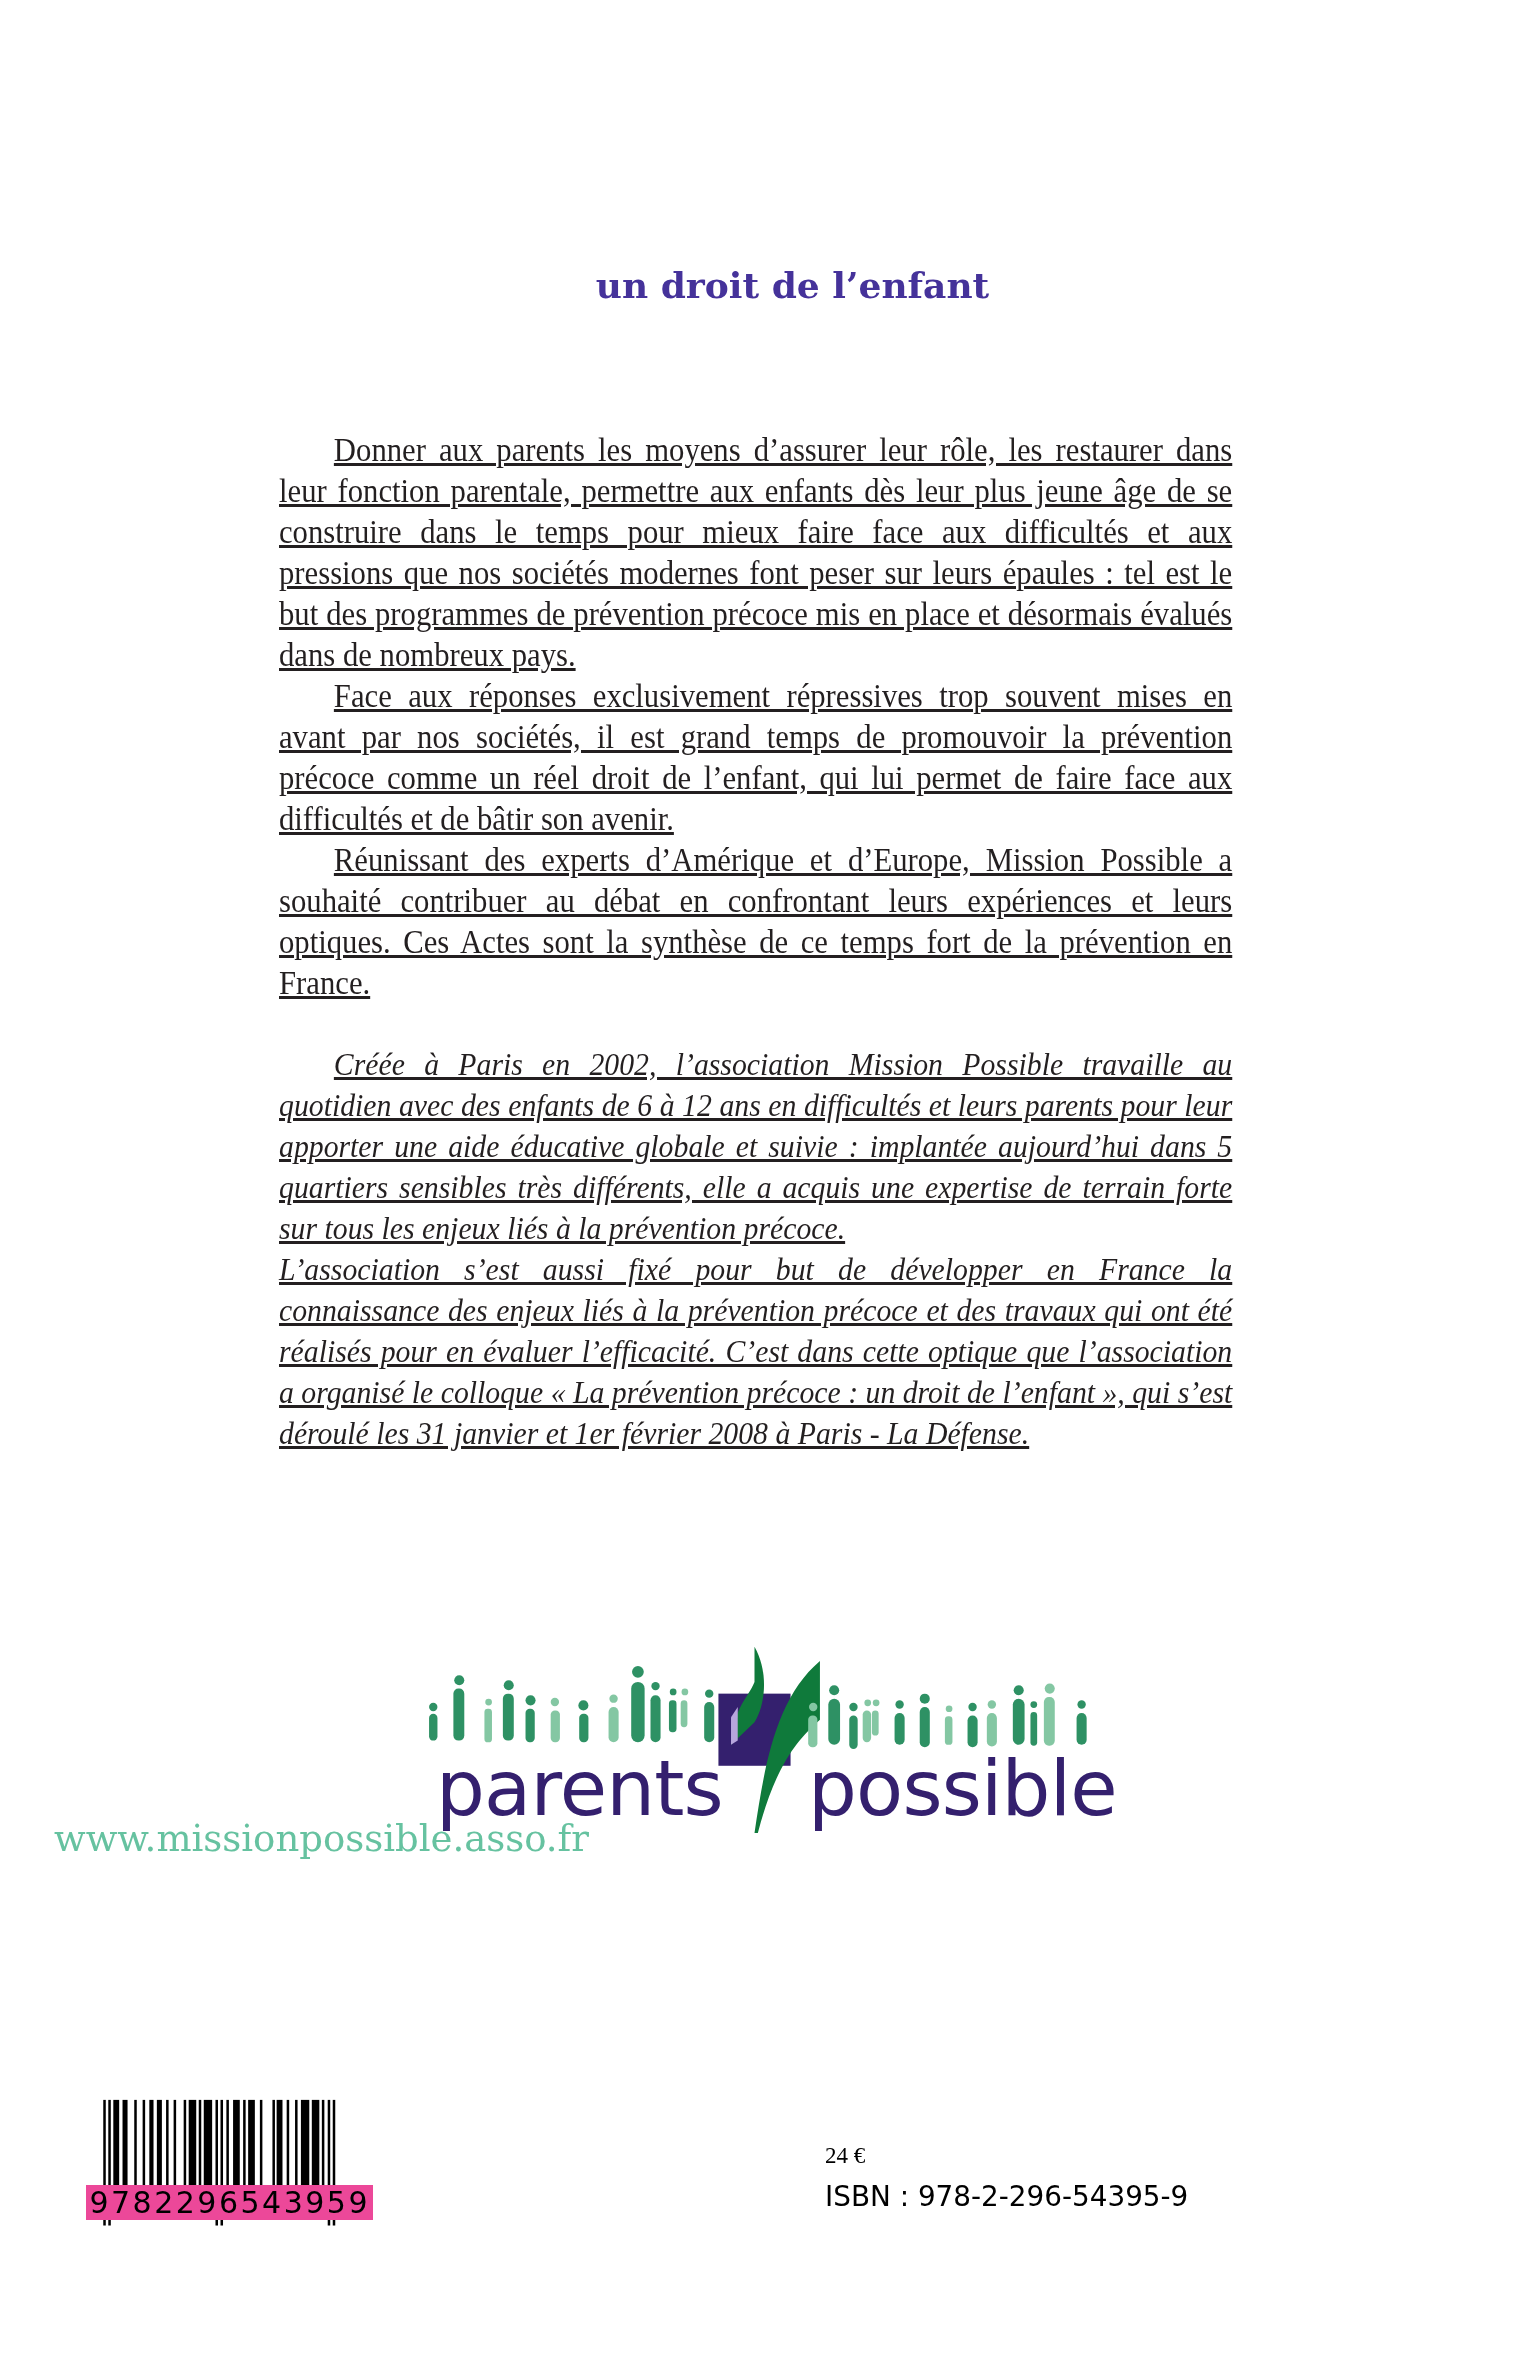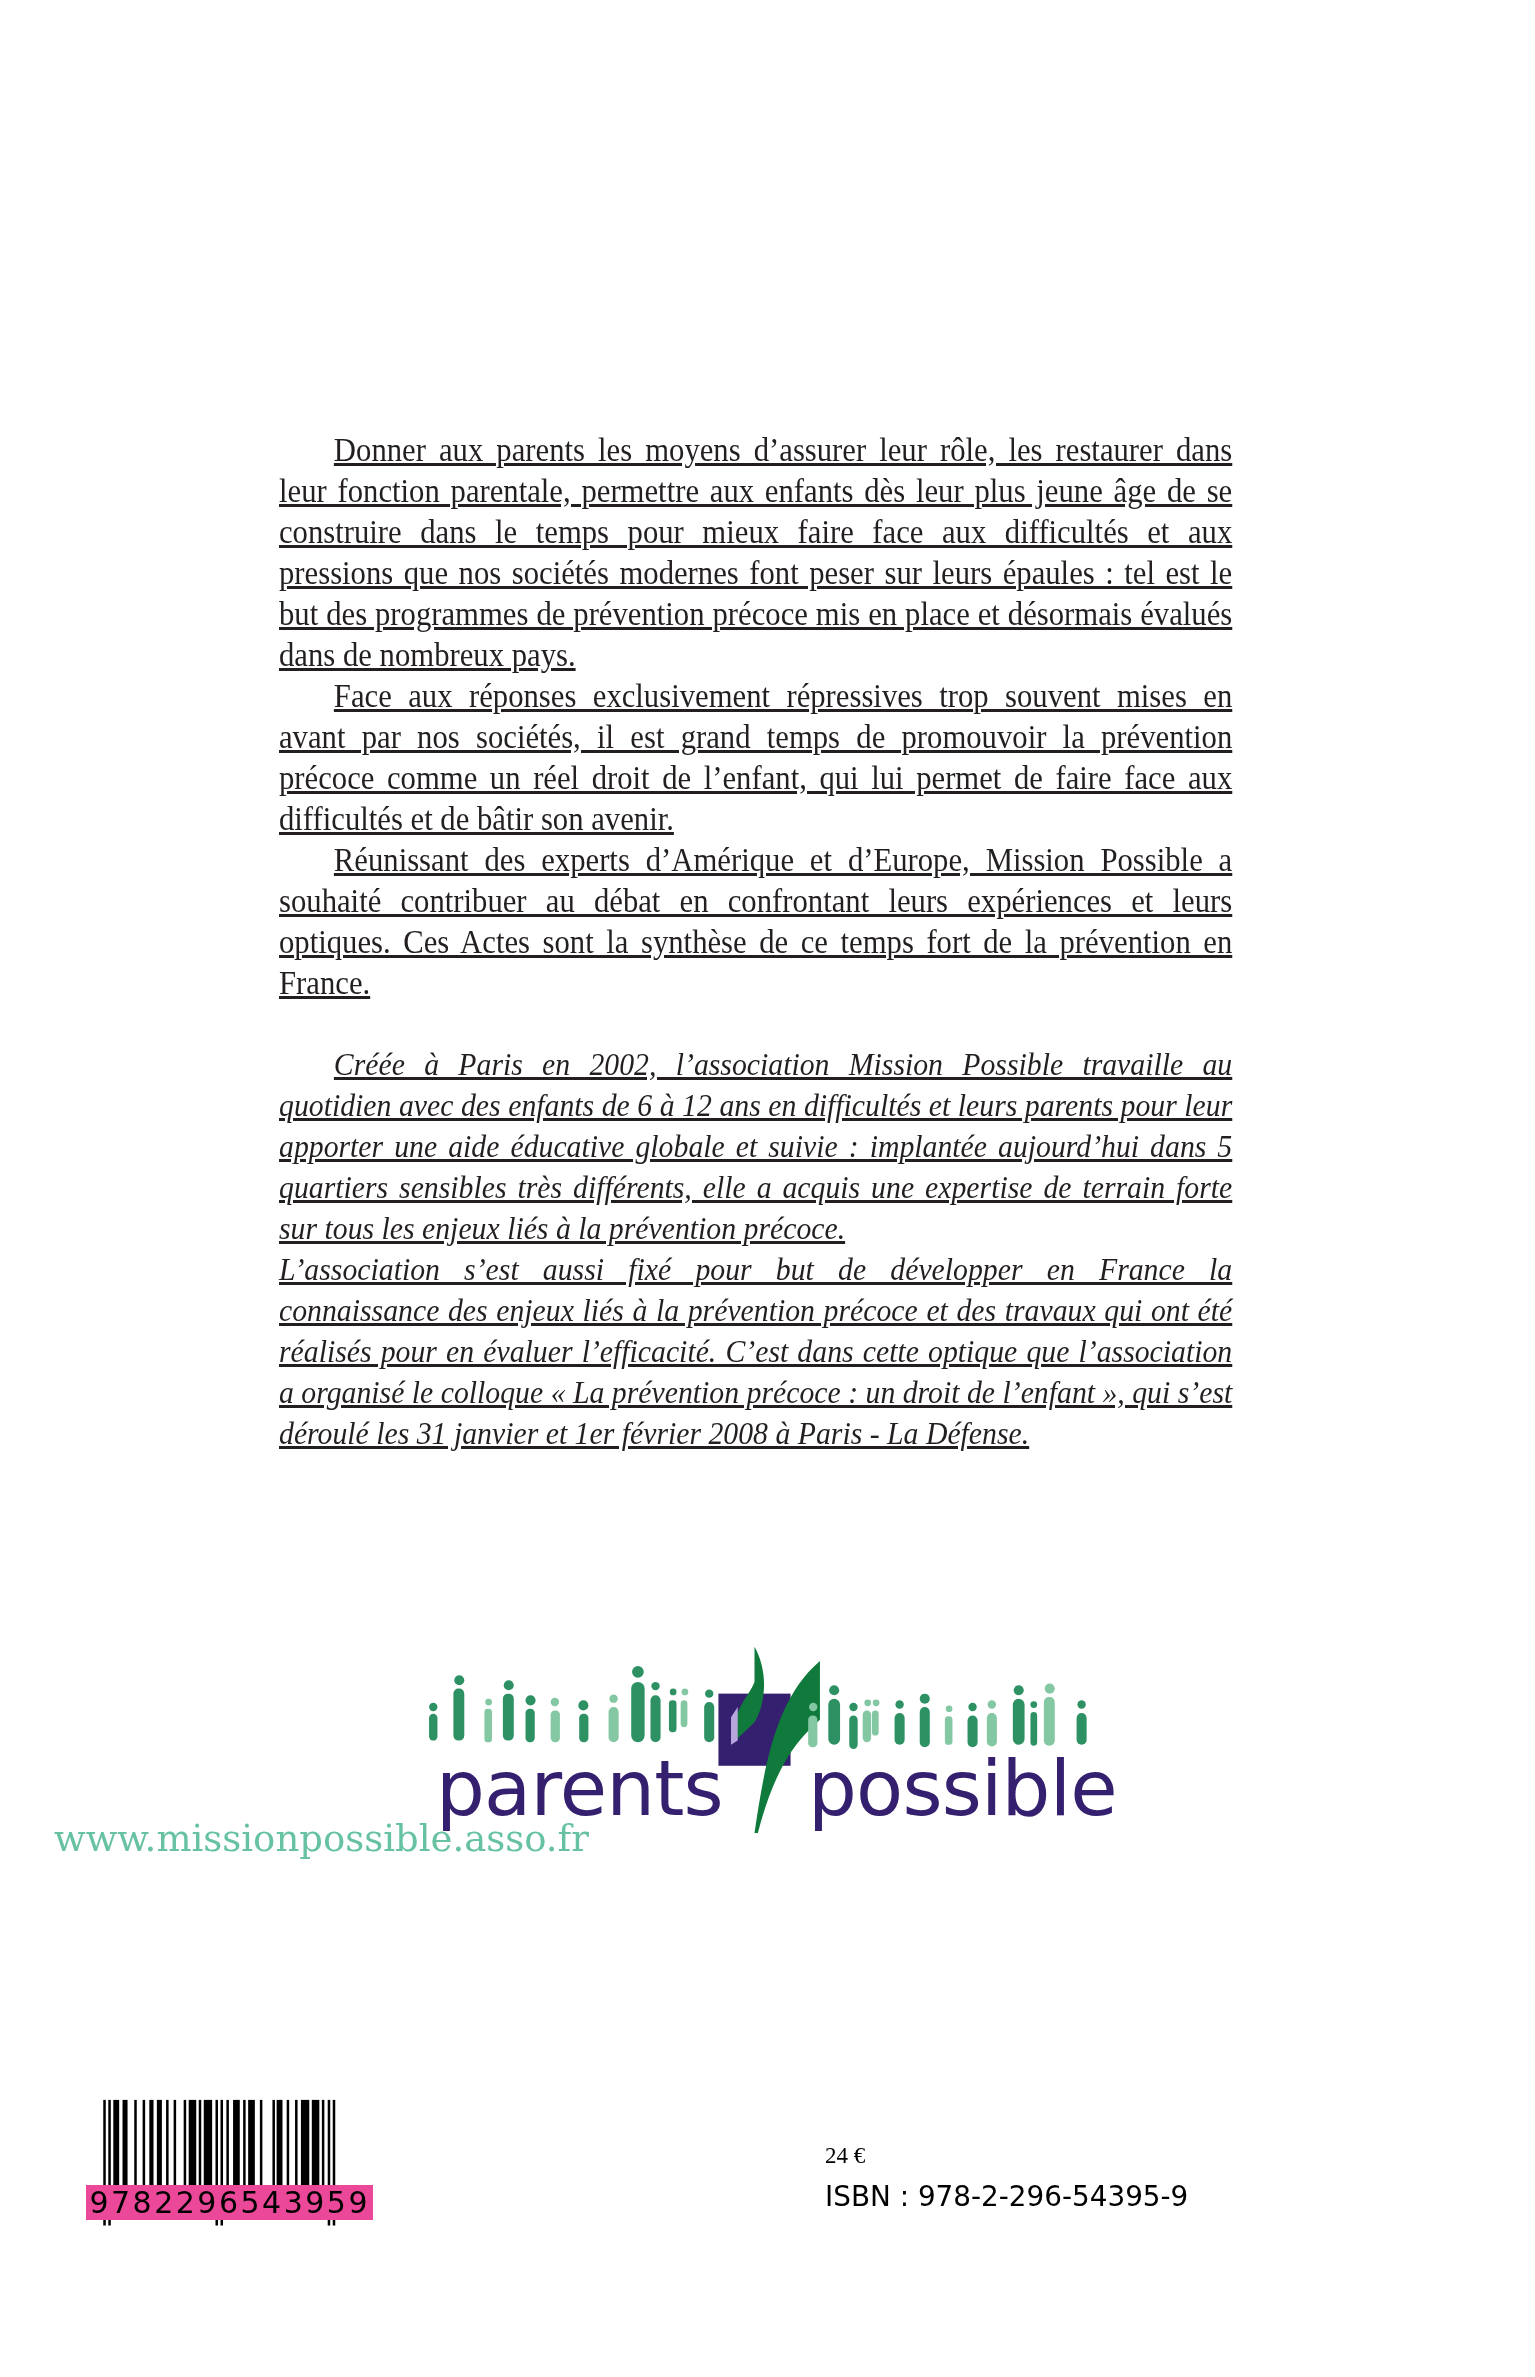--- a/index.html
+++ b/index.html
@@ -17,20 +17,21 @@
     .url { position: absolute; left: 0; right: 0; top: 1817px; text-align: left; font-family: "DejaVu Serif", serif; font-size: 37px; color: #66c2a0; padding-left: 54px; }
     .barcode { position: absolute; left: 84px; top: 2072px; width: 268px; height: 168px; }
     .barcode-digits { position: absolute; left: 86px; top: 2185px; font-family: "DejaVu Sans", sans-serif; font-size: 30px; letter-spacing: 2.5px; color: #000; background: #ec4899; padding: 0 3.4px; }
     .price { position: absolute; left: 825px; top: 2143px; font-family: "Liberation Serif", serif; font-size: 23px; color: #000; }
     .isbn { position: absolute; left: 825px; top: 2179px; font-family: "DejaVu Sans", sans-serif; font-size: 29px; color: #000; transform: scaleX(0.96); transform-origin: left; }
   </style>
 </head>
 <body>
 
 <div class="title-block">
+  <div class="title-sub">un droit de l’enfant</div>
 </div>
 
 <div class="body-text">
   <p class="para">Donner aux parents les moyens d’assurer leur rôle, les restaurer dans leur fonction parentale, permettre aux enfants dès leur plus jeune âge de se construire dans le temps pour mieux faire face aux difficultés et aux pressions que nos sociétés modernes font peser sur leurs épaules : tel est le but des programmes de prévention précoce mis en place et désormais évalués dans de nombreux pays.</p>
   <p class="para">Face aux réponses exclusivement répressives trop souvent mises en avant par nos sociétés, il est grand temps de promouvoir la prévention précoce comme un réel droit de l’enfant, qui lui permet de faire face aux difficultés et de bâtir son avenir.</p>
   <p class="para">Réunissant des experts d’Amérique et d’Europe, Mission Possible a souhaité contribuer au débat en confrontant leurs expériences et leurs optiques. Ces Actes sont la synthèse de ce temps fort de la prévention en France.</p>
   <div class="gap"></div>
   <p class="para para-italic">Créée à Paris en 2002, l’association Mission Possible travaille au quotidien avec des enfants de 6 à 12 ans en difficultés et leurs parents pour leur apporter une aide éducative globale et suivie : implantée aujourd’hui dans 5 quartiers sensibles très différents, elle a acquis une expertise de terrain forte sur tous les enjeux liés à la prévention précoce.</p>
   <p class="para para-italic para-noindent">L’association s’est aussi fixé pour but de développer en France la connaissance des enjeux liés à la prévention précoce et des travaux qui ont été réalisés pour en évaluer l’efficacité. C’est dans cette optique que l’association a organisé le colloque « La prévention précoce : un droit de l’enfant », qui s’est déroulé les 31 janvier et 1er février 2008 à Paris - La Défense.</p>
 </div>

